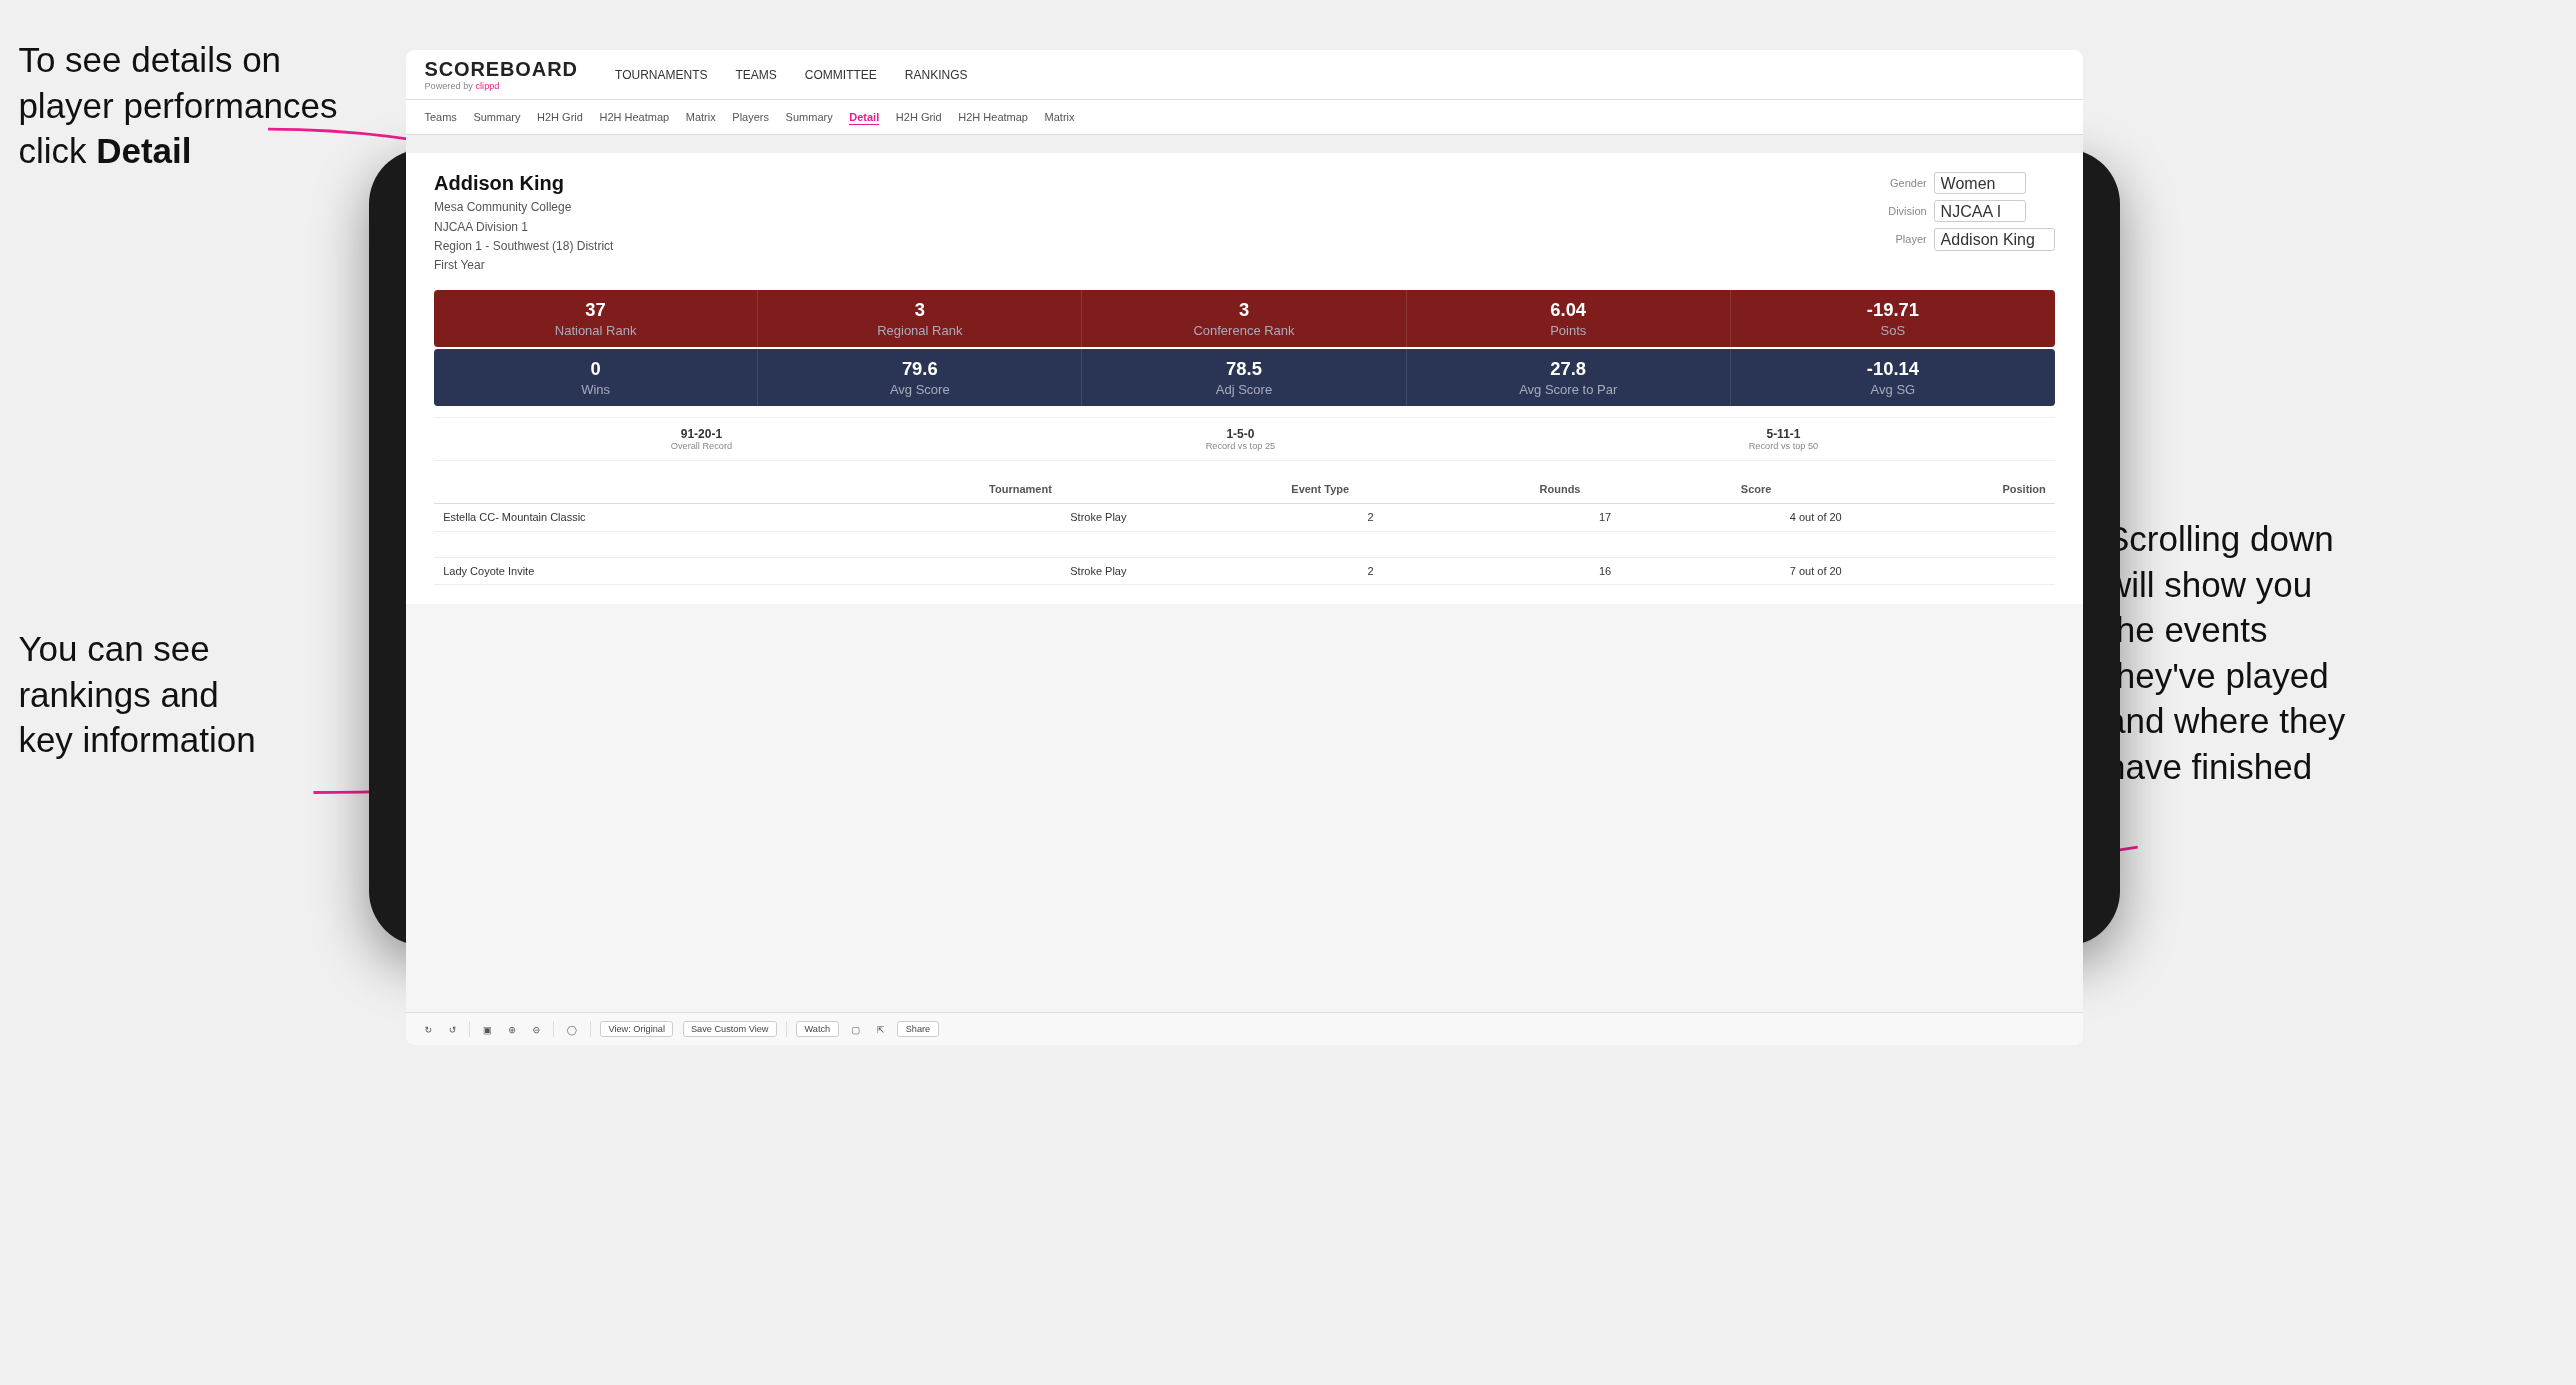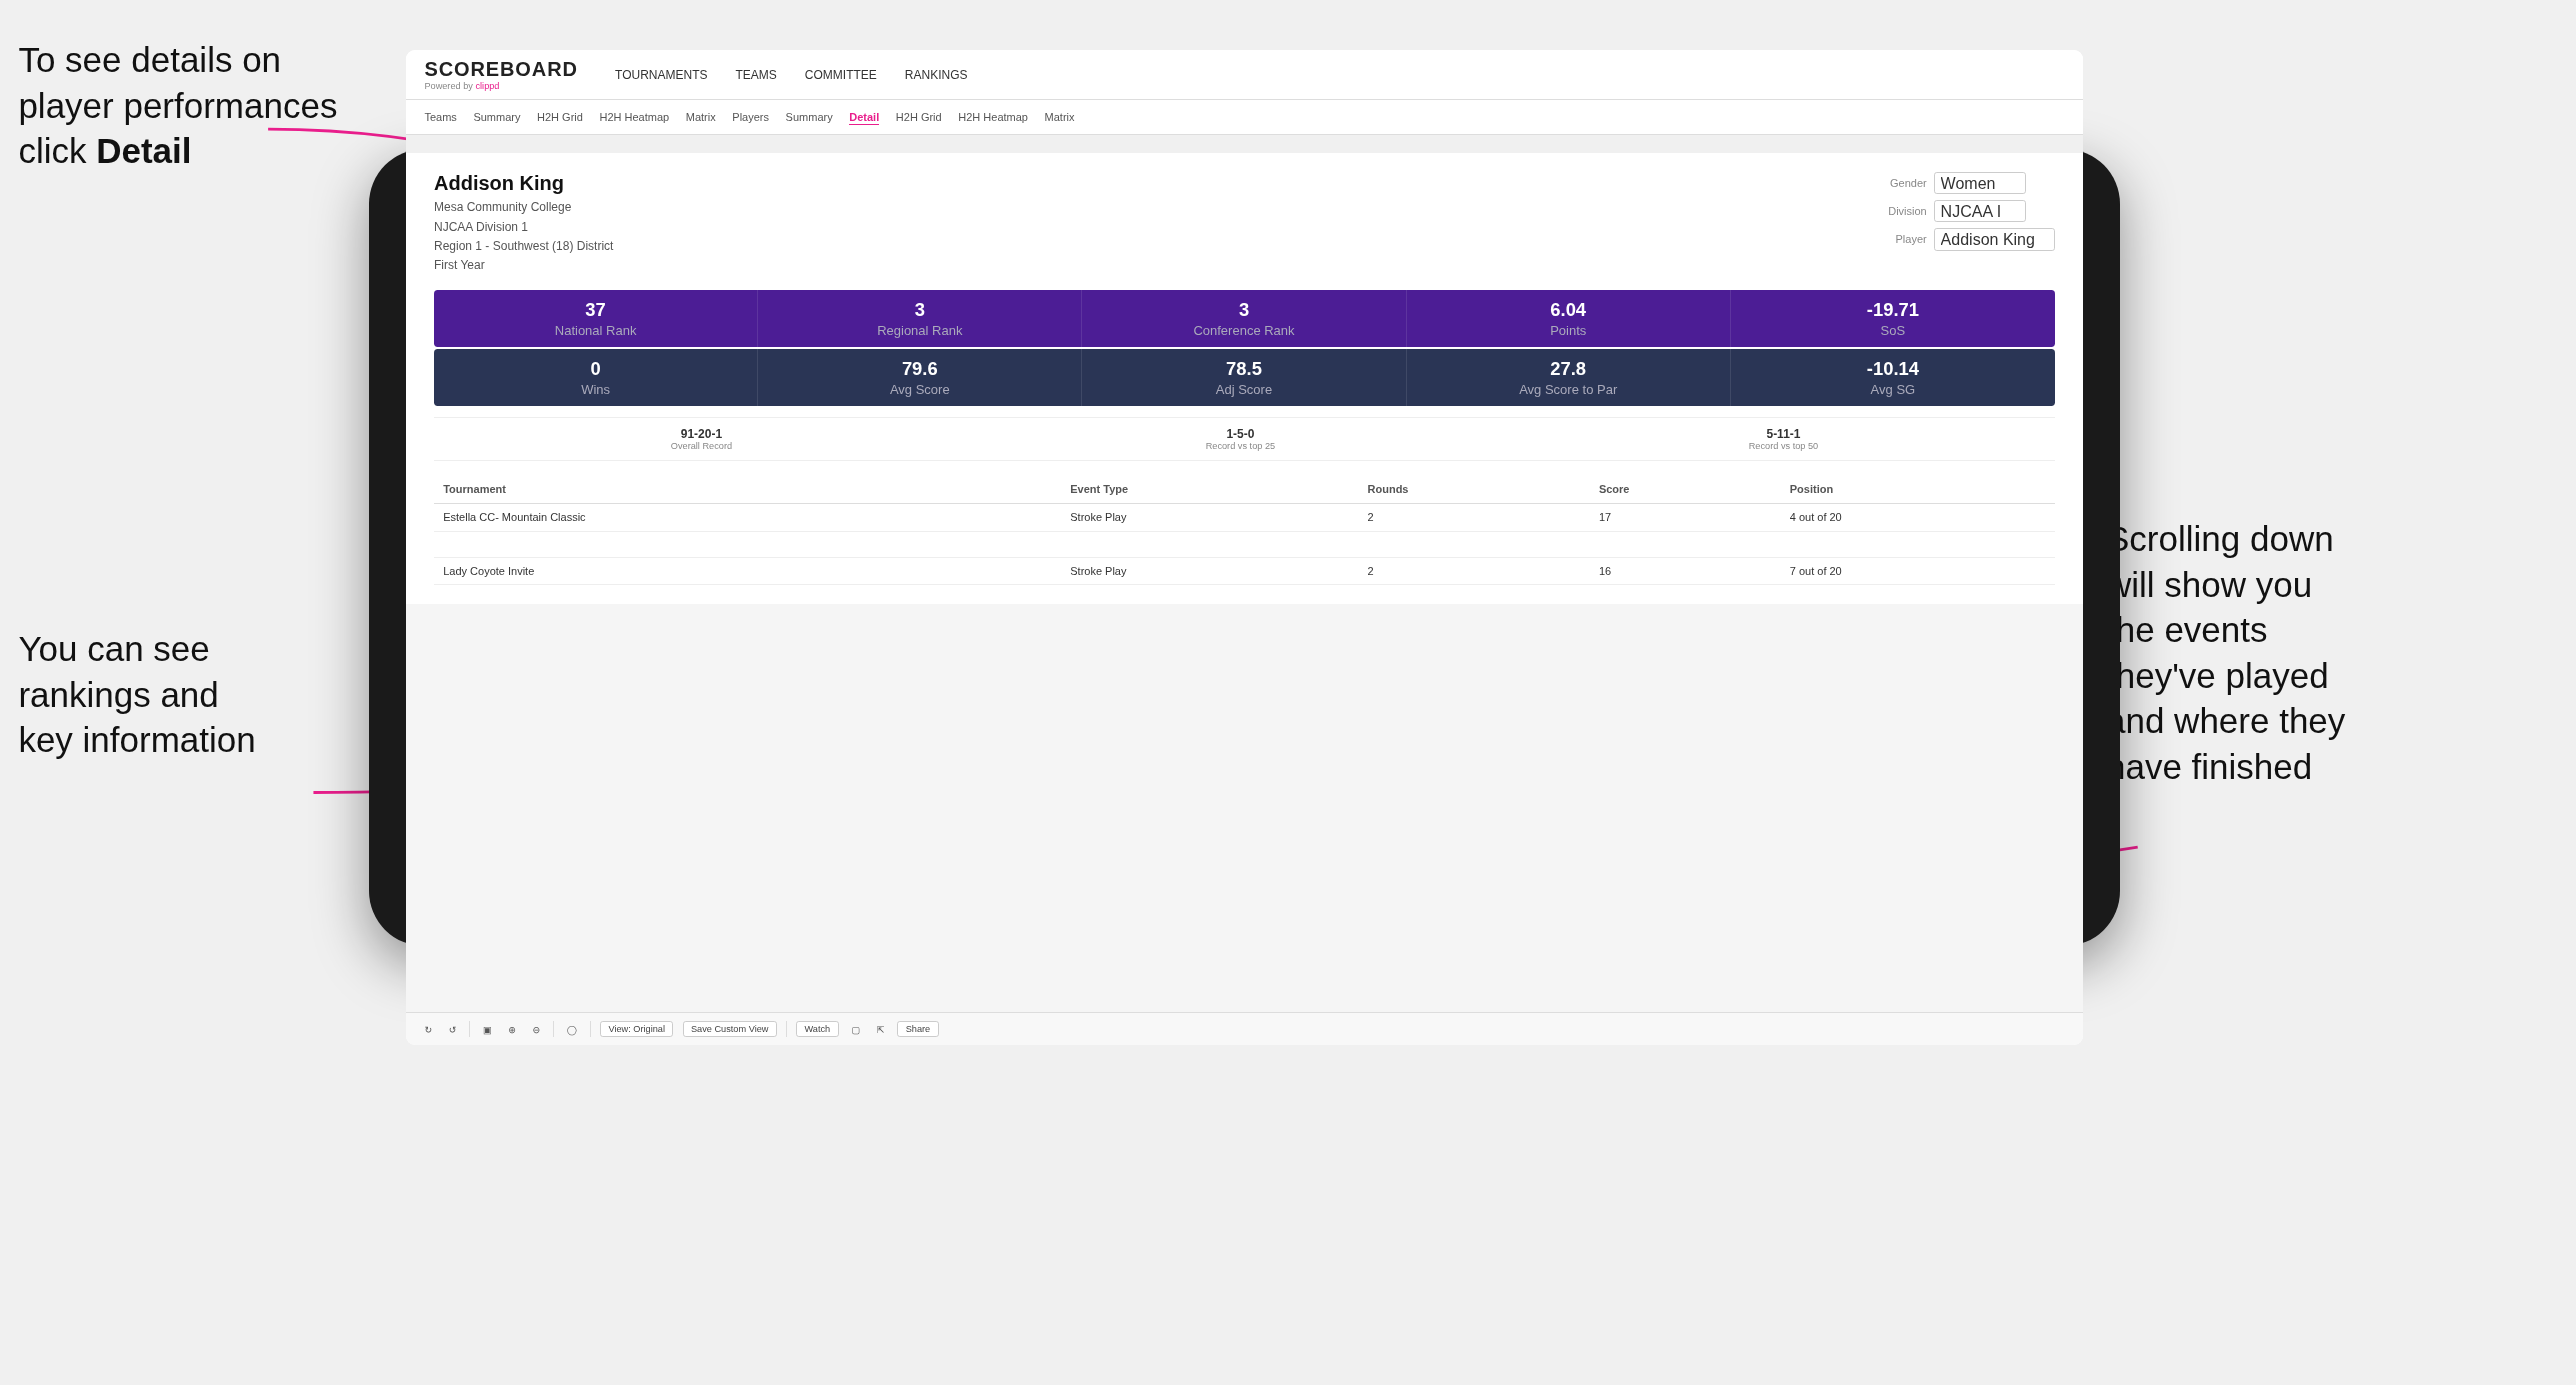--- a/index.html
+++ b/index.html
@@ -199,21 +199,21 @@
       background: #fff;
       appearance: none;
       cursor: pointer;
       min-width: 92px;
     }
 
     
     .stats-grid {
       display: grid;
       grid-template-columns: repeat(5, 1fr);
-      background: #4c1d95;
+      background: #7f1d1d;
       border-radius: 3.7px;
       margin-bottom: 1.8px;
       overflow: hidden;
     }
 
     .stat-cell {
       padding: 9.2px 7.4px;
       text-align: center;
       border-right: 0.9px solid rgba(255,255,255,0.1);
     }
@@ -271,21 +271,21 @@
     }
 
     
     .tournament-table {
       width: 100%;
       border-collapse: collapse;
       font-size: 11px;
     }
 
     .tournament-table th {
-      text-align: left;
+      text-align: right;
       padding: 7.4px 9.2px;
       color: #555;
       font-weight: 600;
       border-bottom: 0.9px solid #ddd;
     }
 
     .tournament-table td {
       padding: 7.4px 9.2px;
       color: #333;
       border-bottom: 0.9px solid #eee;

